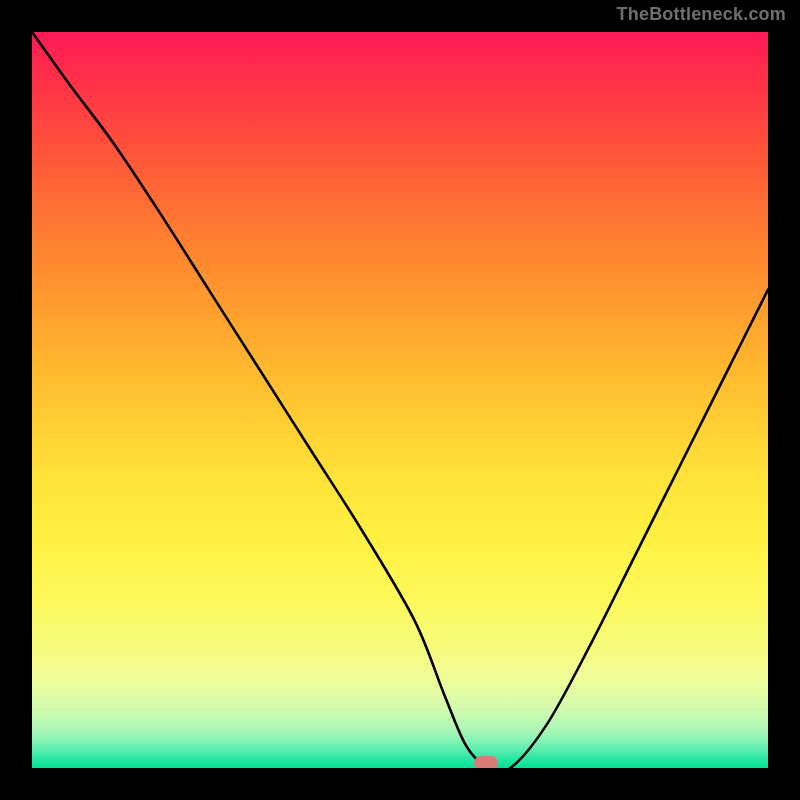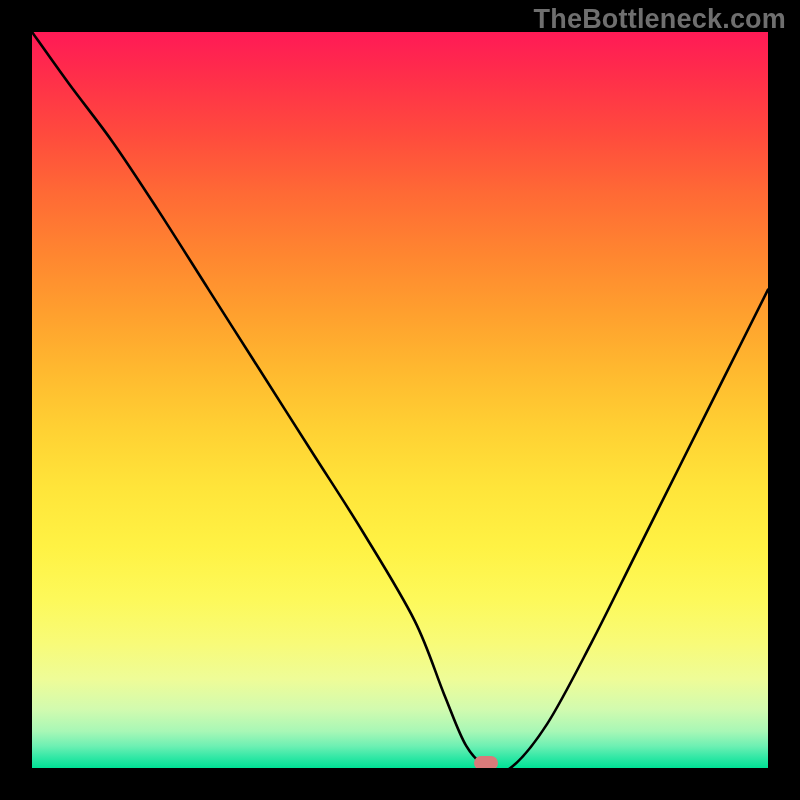--- a/index.html
+++ b/index.html
@@ -15,21 +15,21 @@
     position: relative;
     width: 800px;
     height: 800px;
     background: #000;
   }
   .watermark {
     position: absolute;
     top: 4px;
     right: 14px;
     color: #6f6f6f;
-    font-size: 27px;
+    font-size: 18px;
     font-weight: bold;
     letter-spacing: 0.2px;
     z-index: 10;
   }
   .plot-area {
     position: absolute;
     left: 32px;
     top: 32px;
     width: 736px;
     height: 736px;

